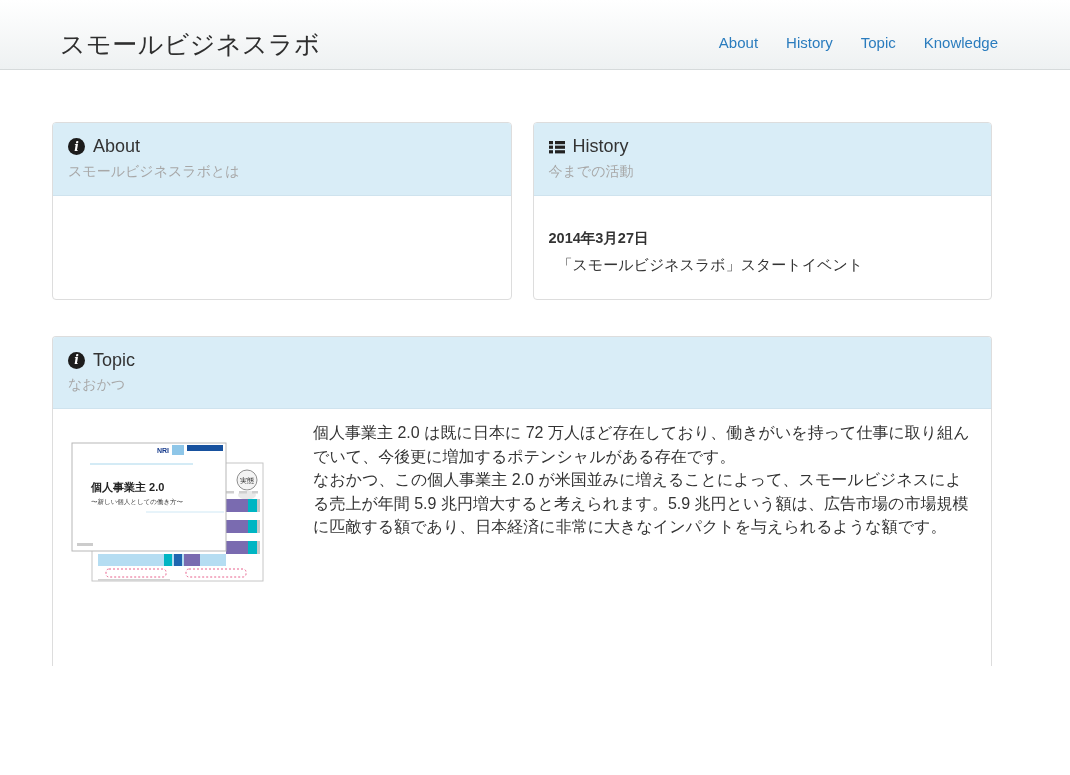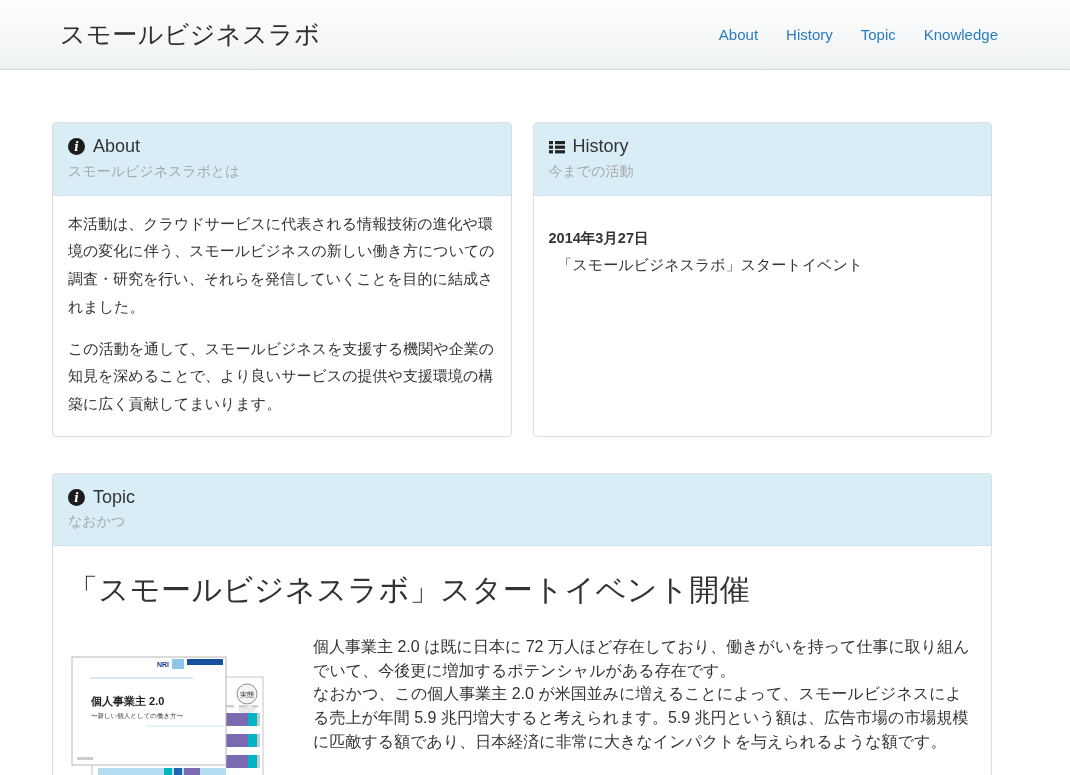--- a/index.html
+++ b/index.html
@@ -8,23 +8,23 @@
     width: 1070px; height: 775px;
     overflow: hidden;
     background: #ffffff;
     font-family: "Liberation Sans", "DejaVu Sans", sans-serif;
     color: #333333;
   }
   
   .navbar {
     height: 70px;
     display: flex;
-    align-items: center;
+    align-items: flex-end;
     justify-content: space-between;
-    padding: 0 58px 0 60px;
+    padding: 0 58px 8px 60px;
     background: linear-gradient(#ffffff 0%, #eef1f2 100%);
     border-bottom: 1px solid #d6dadb;
   }
   .brand {
     font-size: 25px;
     color: #2f2f2f;
     text-decoration: none;
     letter-spacing: 0.5px;
     cursor: pointer;
   }
@@ -139,24 +139,20 @@
 
   <div class="row">
 
     <section class="panel">
       <div class="panel-heading">
         <div class="panel-title">
           <span class="icon-info"></span>
           <span>About</span>
         </div>
         <div class="panel-sub">スモールビジネスラボとは</div>
-      </div>
-      <div class="panel-body">
-        <p>本活動は、クラウドサービスに代表される情報技術の進化や環境の変化に伴う、スモールビジネスの新しい働き方についての調査・研究を行い、それらを発信していくことを目的に結成されました。</p>
-        <p>この活動を通して、スモールビジネスを支援する機関や企業の知見を深めることで、より良いサービスの提供や支援環境の構築に広く貢献してまいります。</p>
       </div>
     </section>
 
     <section class="panel">
       <div class="panel-heading">
         <div class="panel-title">
           <span style="display:inline-flex;">
             <svg width="16" height="14" viewBox="0 0 16 14" aria-hidden="true">
               <rect x="0" y="1" width="4" height="3.2" fill="#222"></rect>
               <rect x="6" y="1" width="10" height="3.2" fill="#222"></rect>
@@ -182,21 +178,20 @@
 
   <section class="panel topic-section">
     <div class="panel-heading">
       <div class="panel-title">
         <span class="icon-info"></span>
         <span>Topic</span>
       </div>
       <div class="panel-sub">なおかつ</div>
     </div>
     <div class="topic-body">
-      <h1 class="headline">「スモールビジネスラボ」スタートイベント開催</h1>
 
       <div class="media">
 
         <a class="thumb" title="">
           <svg width="215" height="162" viewBox="0 0 215 162">
 
             <g>
               <rect x="24" y="42" width="171" height="118" fill="#ffffff" stroke="#c6c6c6"></rect>
               <rect x="120" y="49" width="38" height="3" fill="#dcdcdc"></rect>
               <circle cx="179" cy="59" r="10" fill="#f4f4f4" stroke="#8f8f8f"></circle>

